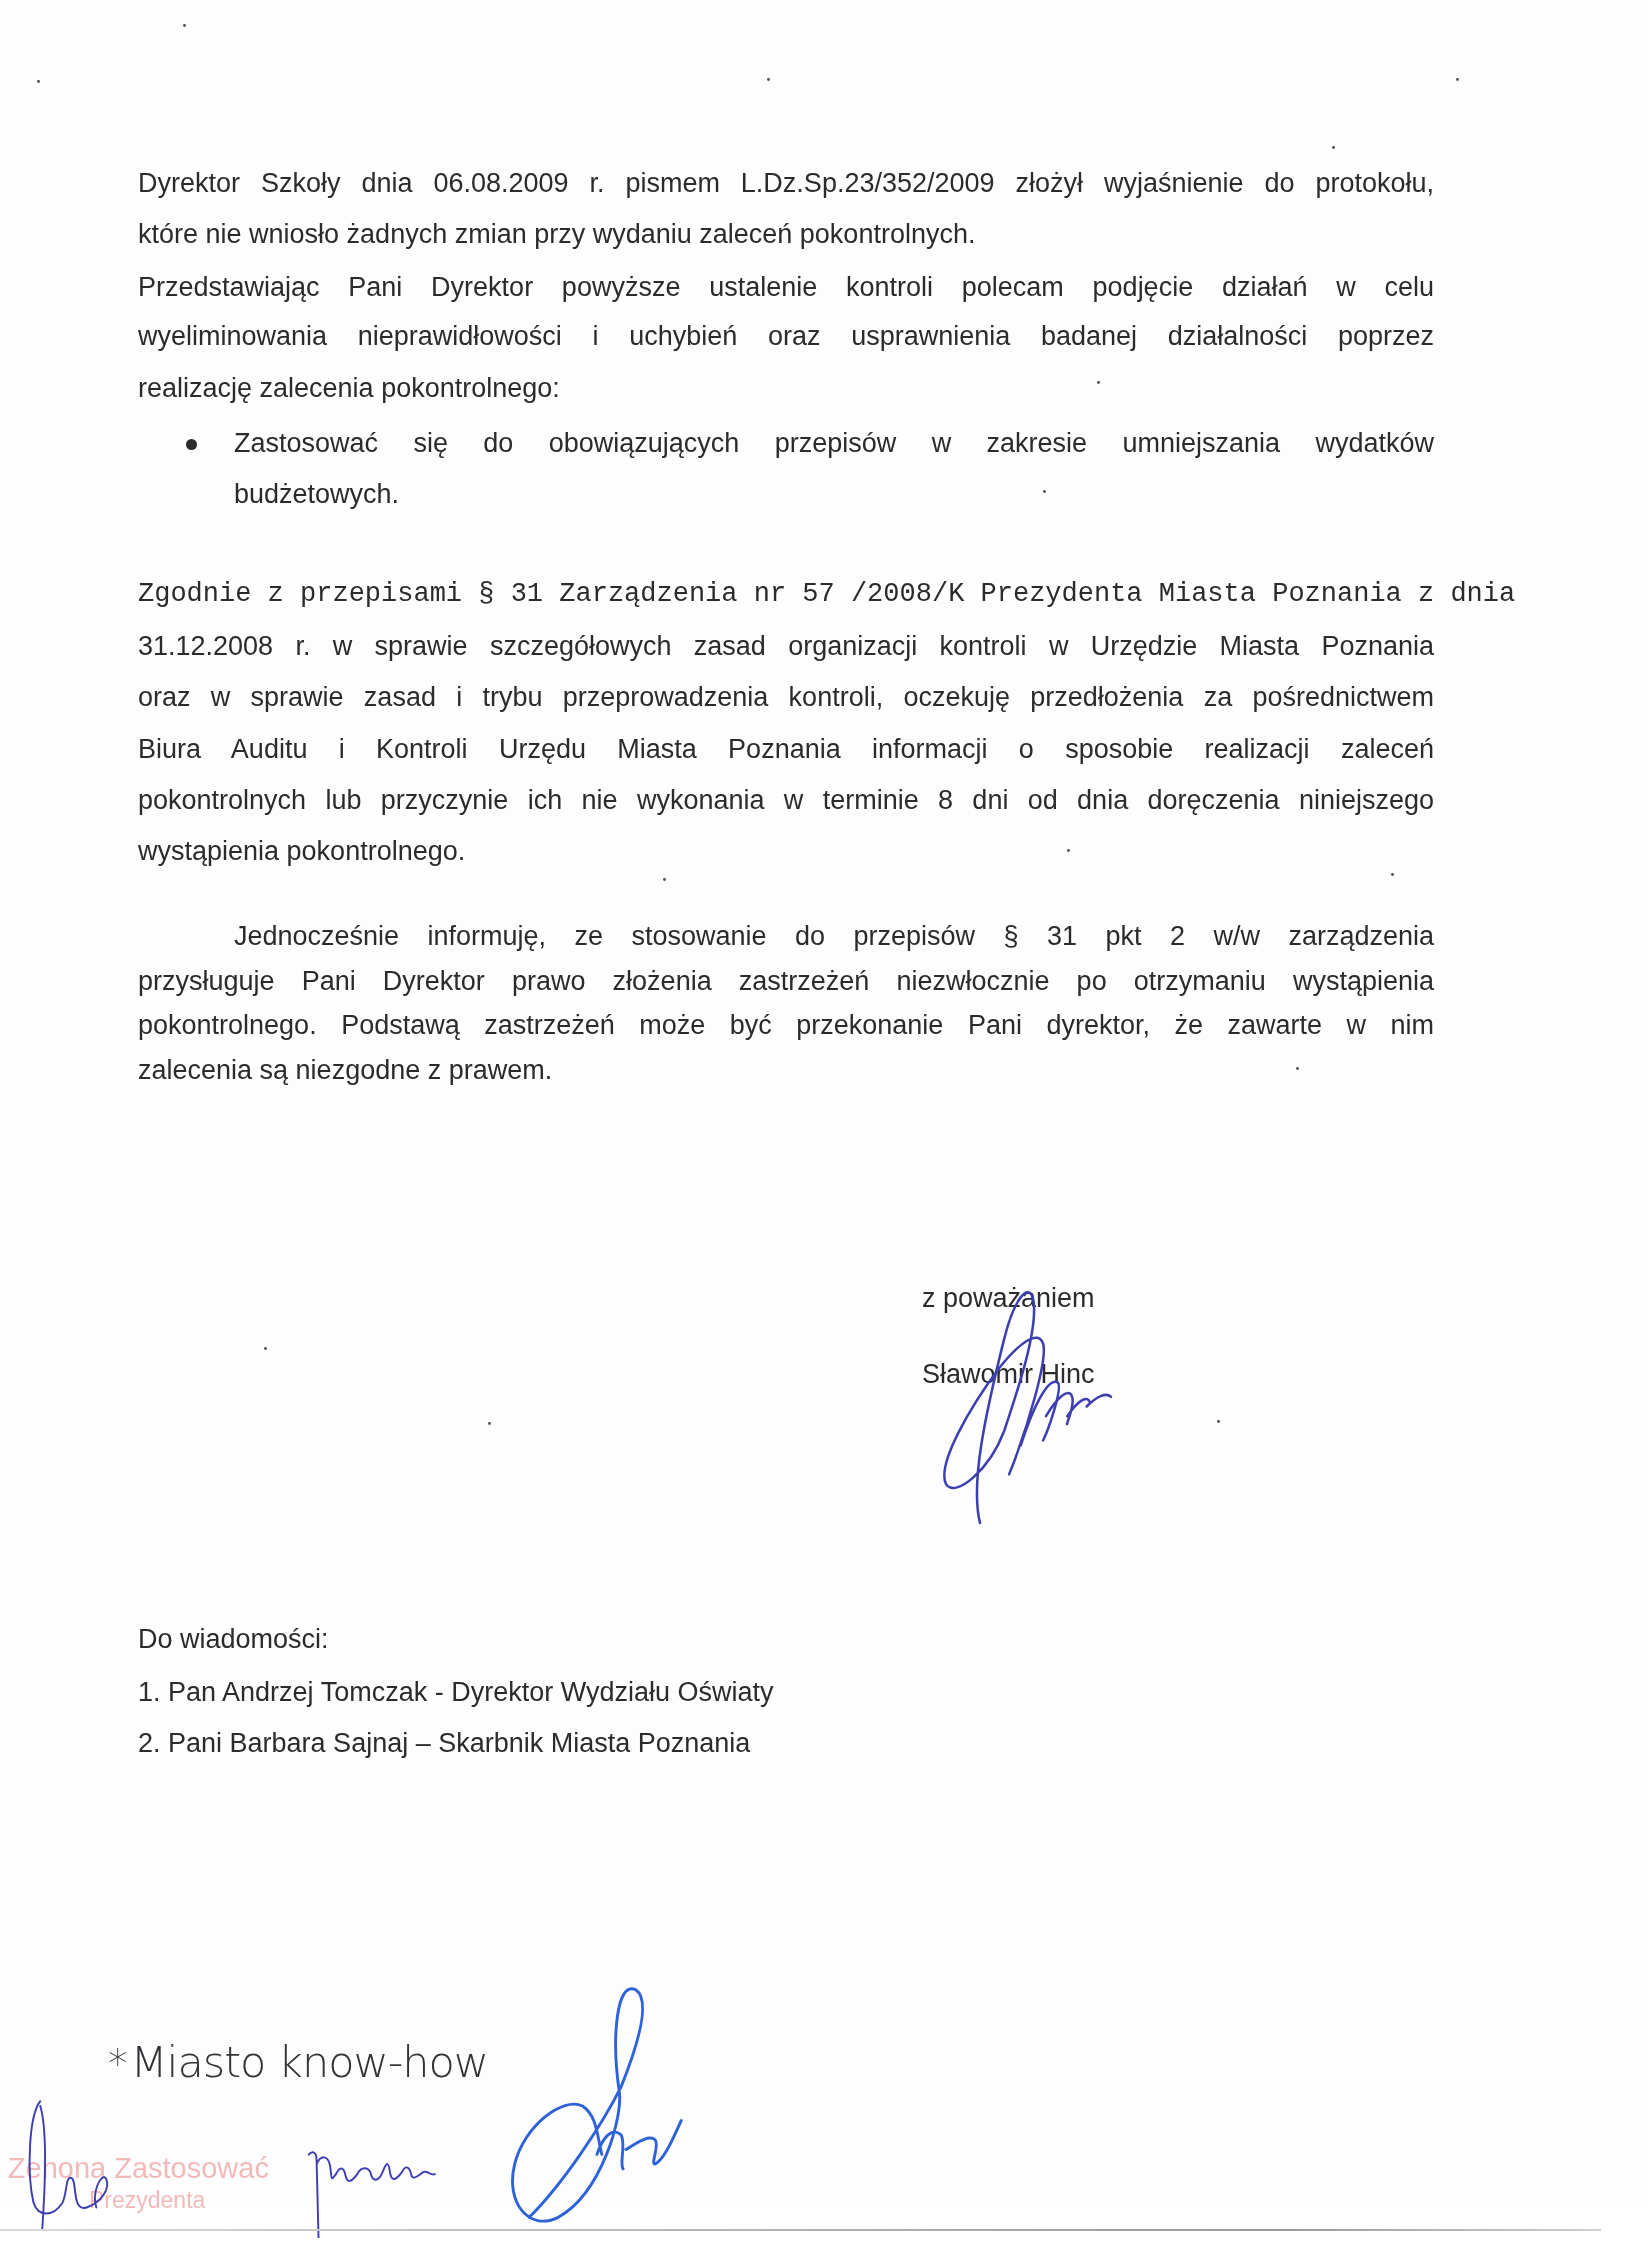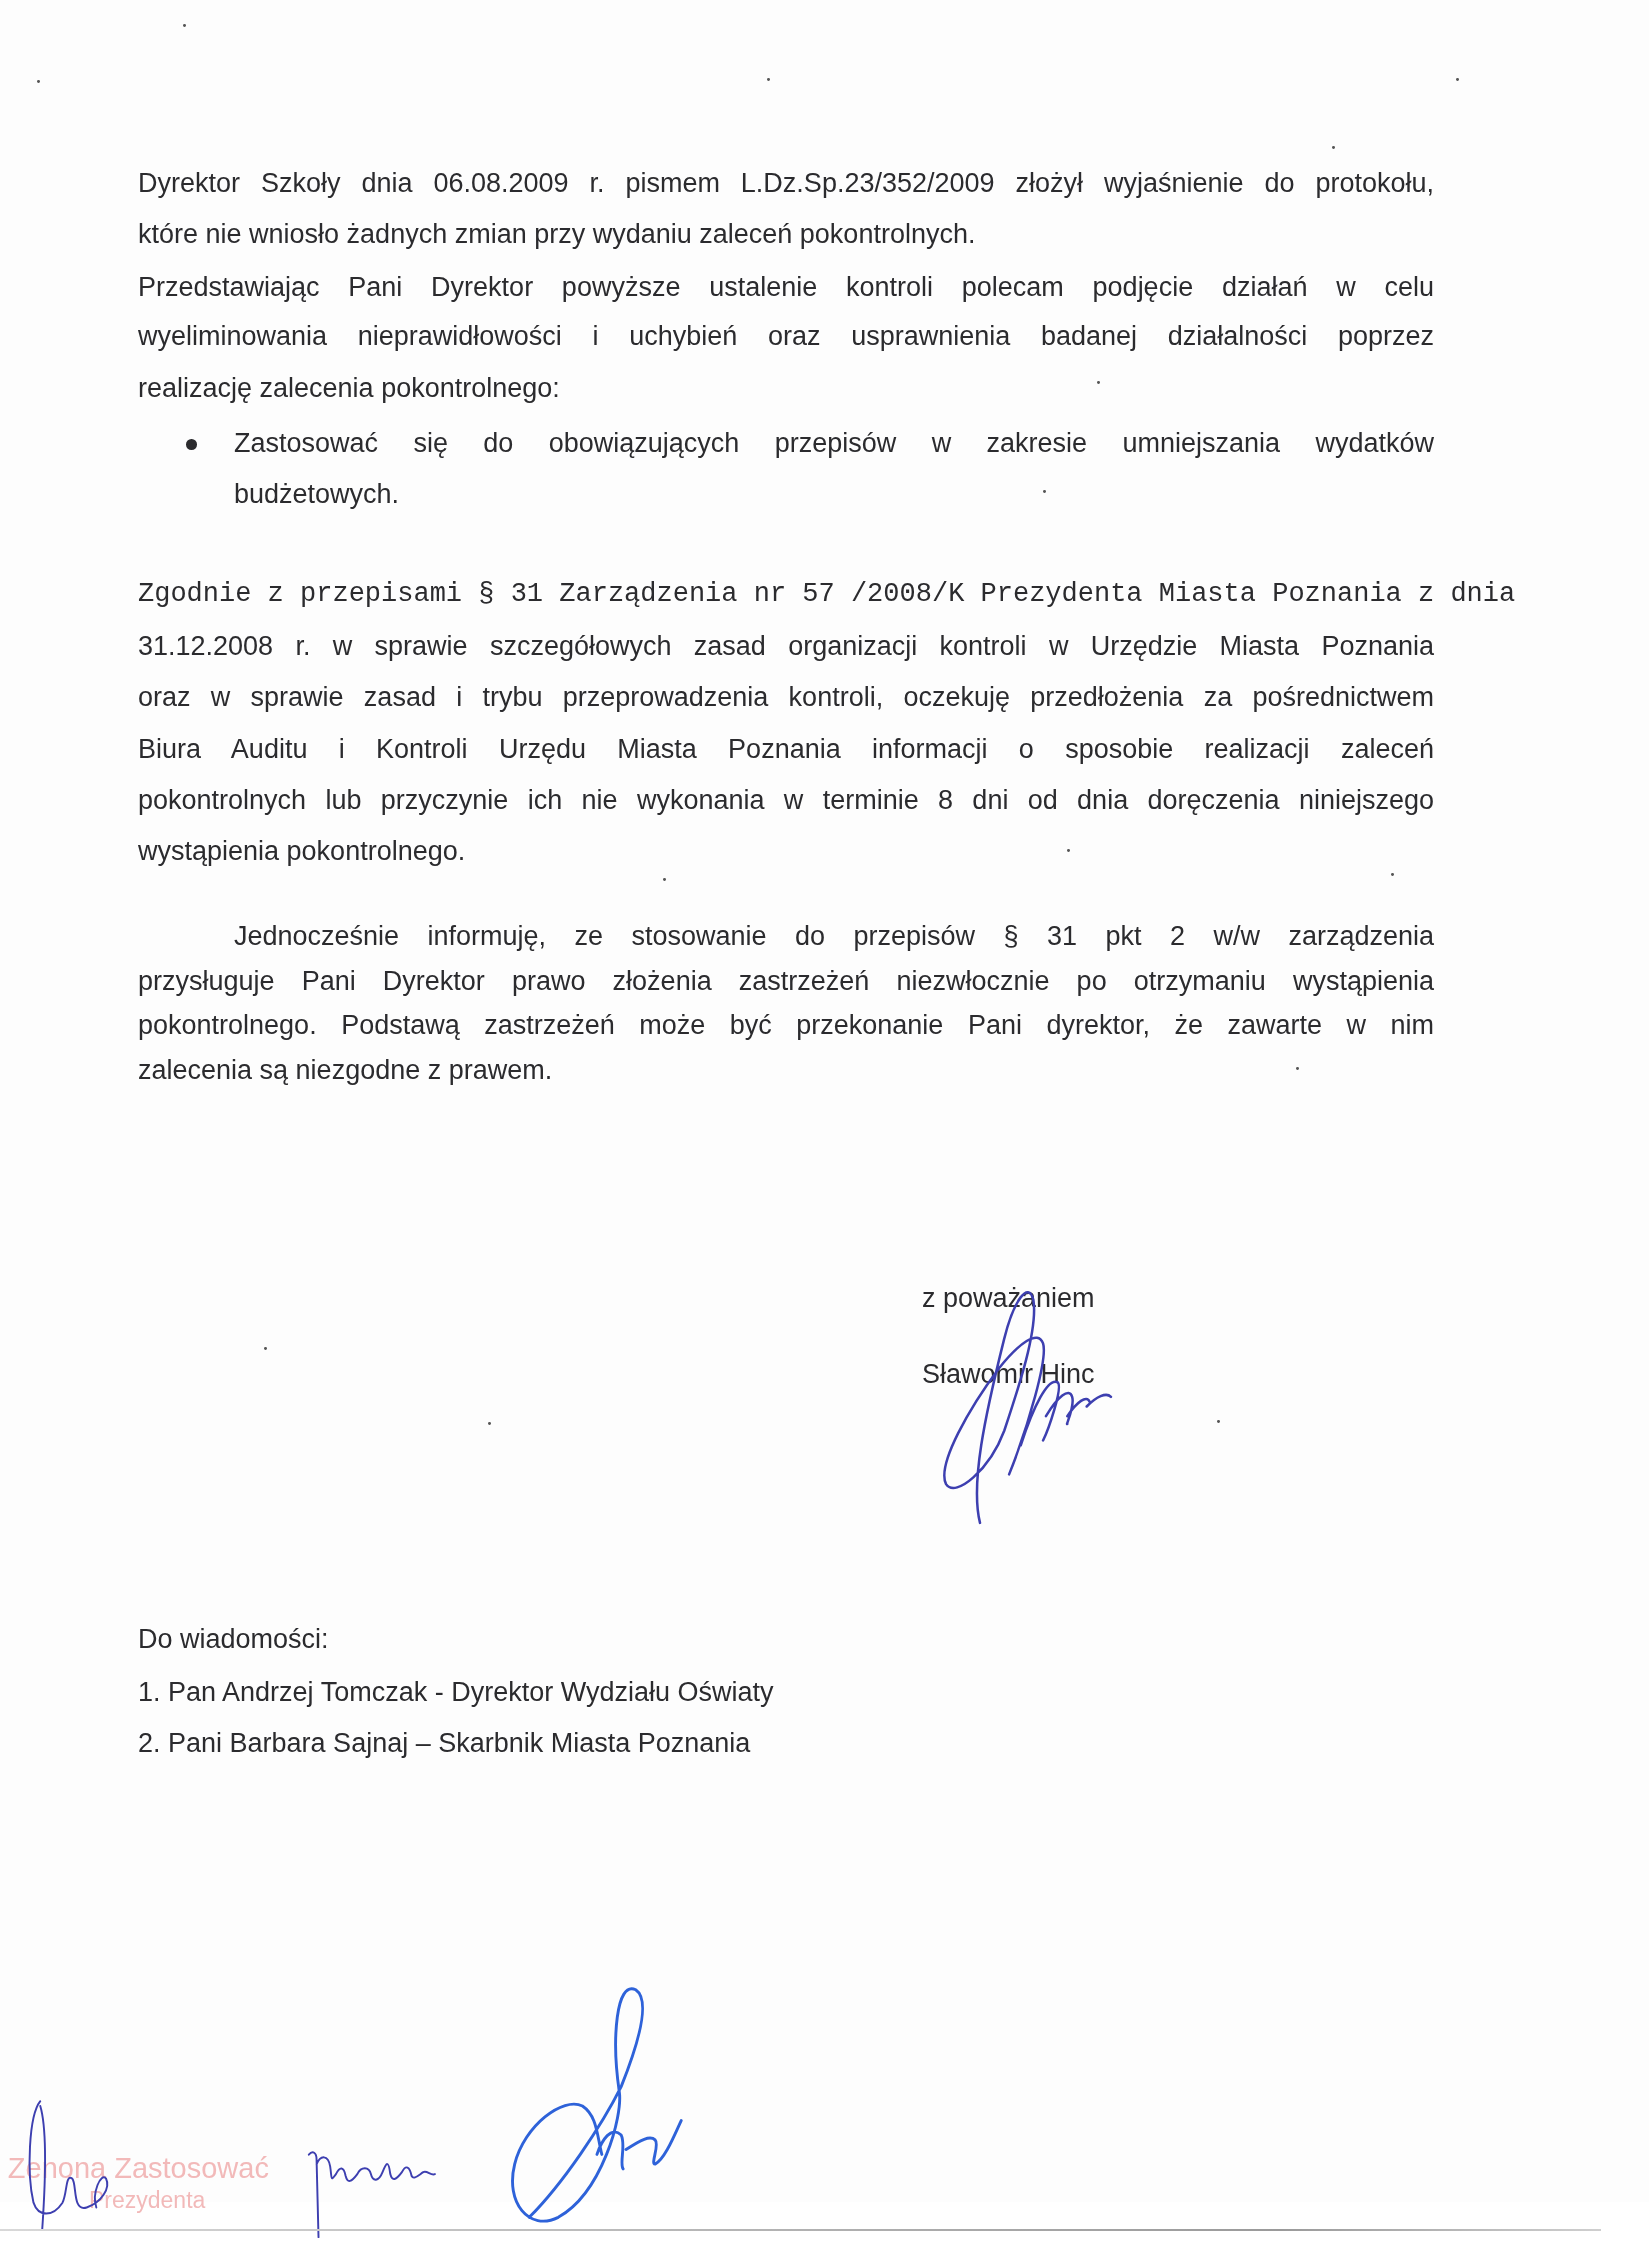--- a/index.html
+++ b/index.html
@@ -183,20 +183,23 @@
            M160 160 C170 145, 180 138, 183 145 M180 150 C190 140, 200 135, 205 140"></path>
     </svg>
   </div>
 
   <div>
     <div class="cc" style="top:1623px;">Do wiadomości:</div>
     <div class="cc" style="top:1676px;">1. Pan Andrzej Tomczak - Dyrektor Wydziału Oświaty</div>
     <div class="cc" style="top:1727px;">2. Pani Barbara Sajnaj – Skarbnik Miasta Poznania</div>
   </div>
 
+  <div class="brand">
+    <span class="star">*</span><span>Miasto know-how</span>
+  </div>
 
   <div>
     <div class="stamp" style="left:7.8px;top:2156px;font-size:29px;">Zenona Zastosować</div>
     <div class="stamp" style="left:89px;top:2188px;">Prezydenta</div>
   </div>
 
   <svg class="sig" style="left:19.4px;top:2096px;" width="116" height="136" viewBox="0 0 120 140">
     <path stroke="#3d3fb0" stroke-width="2" d="M22 5 C10 20, 8 80, 15 110 C20 125, 35 125, 45 110 C50 100, 48 80, 55 85
          C60 90, 55 120, 70 115 C85 110, 95 95, 90 85 C85 78, 75 100, 80 115
          M22 10 C28 30, 28 80, 24 138"></path>

